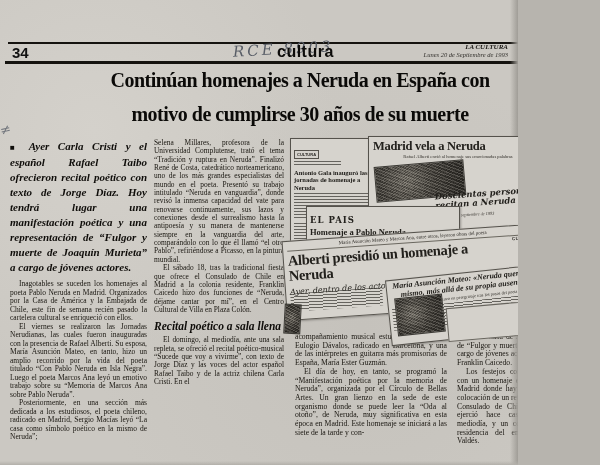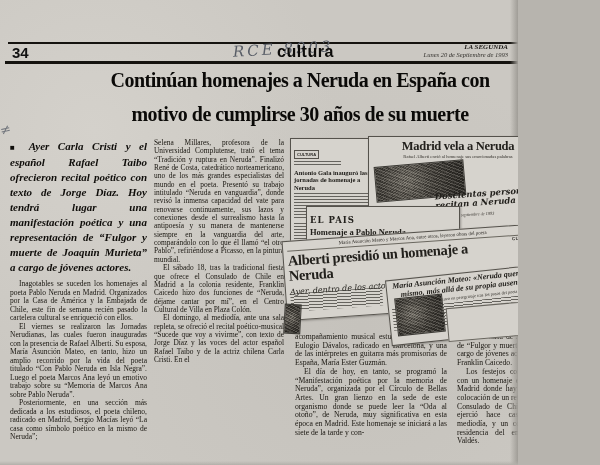--- a/index.html
+++ b/index.html
@@ -64,21 +64,21 @@
     background:
       repeating-linear-gradient(25deg, rgba(216,211,201,.22) 0 1px, rgba(0,0,0,0) 1px 3px),
       repeating-linear-gradient(-35deg, rgba(10,8,6,.38) 0 1px, rgba(0,0,0,0) 1px 2px),
       radial-gradient(circle at 35% 45%, #7b776e 0%, #4a4741 45%, #2e2c28 100%);}
 
   .clip-gala{left:6px;top:4px;width:78px;height:162px;padding:3px;z-index:1;}
   .gala-tag{display:inline-block;border:1px solid #55524c;font:bold 4px "Liberation Sans",sans-serif;
     padding:1px 2px;margin-bottom:2px;color:#2c2a26;}
   .gala-headline{font:600 6.5px/7.3px "Liberation Serif",serif;margin:2px 0;}
   .clip-madrid{left:84px;top:2px;width:170px;height:96px;padding:2px 4px;z-index:1;}
-  .madrid-headline{font:bold 12.5px/13px "Liberation Serif",serif;text-align:center;
+  .madrid-headline{font:bold 12.5px/13px "Liberation Serif",serif;text-align:left;
     letter-spacing:-.3px;margin-top:1px;}
   .madrid-sub{font:4.6px/5.2px "Liberation Serif",serif;text-align:center;color:#33302b;margin-top:1px;}
   .madrid-photo{position:absolute;left:6px;top:26px;width:88px;height:34px;transform:rotate(-5deg);}
   .madrid-inner{position:absolute;left:66px;top:52px;width:100px;
     font:italic 600 8.5px/9px "DejaVu Serif",serif;transform:rotate(-4deg);}
   .madrid-date{position:absolute;left:70px;top:74px;width:96px;
     font:italic 4.3px "Liberation Serif",serif;color:#3a3732;transform:rotate(-3deg);}
   .clip-elpais{left:22px;top:72px;width:146px;height:40px;padding:2px 3px;z-index:2;}
   .elpais-name{font:bold 8.5px "DejaVu Serif",serif;letter-spacing:1px;}
   .elpais-headline{font:bold 8.5px/9px "Liberation Serif",serif;margin-top:1px;}
@@ -117,41 +117,42 @@
 </head>
 <body>
 
 <div class="page">
 
   <div class="rule rule-top"></div>
   <div class="page-number">34</div>
   <div class="handwritten">RCE 8903</div>
   <div class="section-label">cultura</div>
   <div class="masthead">
-    <div class="paper-name">LA SEGUNDA</div>
+    <div class="paper-name">LA CULTURA</div>
     <div class="issue-date">Lunes 20 de Septiembre de 1993</div>
   </div>
   <div class="rule rule-mid"></div>
   <div class="margin-mark">≠</div>
 
   <h1 class="headline" style="margin:0;">
     <span>Continúan homenajes a Neruda en España con</span>
     <span>motivo de cumplirse 30 años de su muerte</span>
   </h1>
 
   <div class="col col1">
     <p class="lead"><span class="bullet">■</span><span> Ayer Carla Cristi y el español Rafael Taibo ofrecieron recital poético con texto de Jorge Díaz. Hoy tendrá lugar una manifestación poética y una representación de “Fulgor y muerte de Joaquín Murieta” a cargo de jóvenes actores.</span></p>
     <p>Inagotables se suceden los homenajes al poeta Pablo Neruda en Madrid. Organizados por la Casa de América y la Embajada de Chile, este fin de semana recién pasado la cartelera cultural se enriqueció con ellos.</p>
     <p>El viernes se realizaron las Jornadas Nerudianas, las cuales fueron inauguradas con la presencia de Rafael Alberti. Su esposa, María Asunción Mateo, en tanto, hizo un amplio recorrido por la vida del poeta titulado “Con Pablo Neruda en Isla Negra”. Luego el poeta Marcos Ana leyó un emotivo trabajo sobre su “Memoria de Marcos Ana sobre Pablo Neruda”.</p>
     <p>Posteriormente, en una sección más dedicada a los estudiosos, el poeta chileno, radicado en Madrid, Sergio Macías leyó “La casa como símbolo poético en la mismo de Neruda”;</p>
   </div>
 
   <div class="col col2">
     <p class="ni">Selena Millares, profesora de la Universidad Complutense, trató el tema “Tradición y ruptura en Neruda”. Finalizó René de Costa, catedrático norteamericano, uno de los más grandes especialistas del mundo en el poeta. Presentó su trabajo intitulado “Neruda en vanguardia”, donde revisó la inmensa capacidad del vate para renovarse continuamente, sus lazos y conexiones desde el surrealismo hasta la antipoesía y su manera de mantenerse siempre en la vanguardia del arte, comparándolo con lo que él llamó “el otro Pablo”, refiriéndose a Picasso, en la pintura mundial.</p>
     <p>El sábado 18, tras la tradicional fiesta que ofrece el Consulado de Chile en Madrid a la colonia residente, Franklin Caicedo hizo dos funciones de “Neruda, déjame cantar por mí”, en el Centro Cultural de Villa en Plaza Colón.</p>
+    <h2 class="subhead">Recital poético a sala llena</h2>
     <p>El domingo, al mediodía, ante una sala repleta, se ofreció el recital poético-musical “Sucede que voy a vivirme”, con texto de Jorge Díaz y las voces del actor español Rafael Taibo y de la actriz chilena Carla Cristi. En el</p>
   </div>
 
   <div class="collage">
 
     <div class="clip clip-side">
       <div class="side-headline">Pablo Neruda homenajeado a los 20 años de su muerte</div>
       <div class="bars side-bars"></div>
     </div>
 

